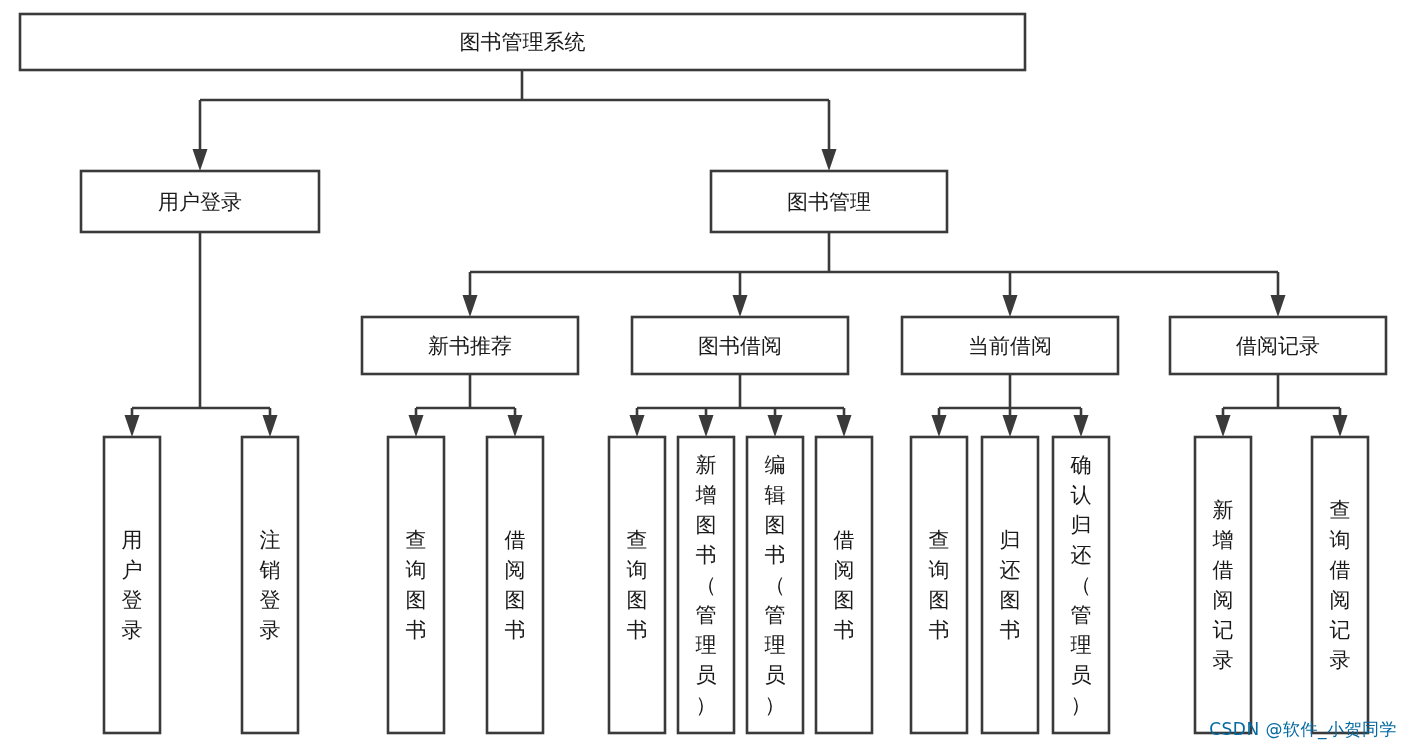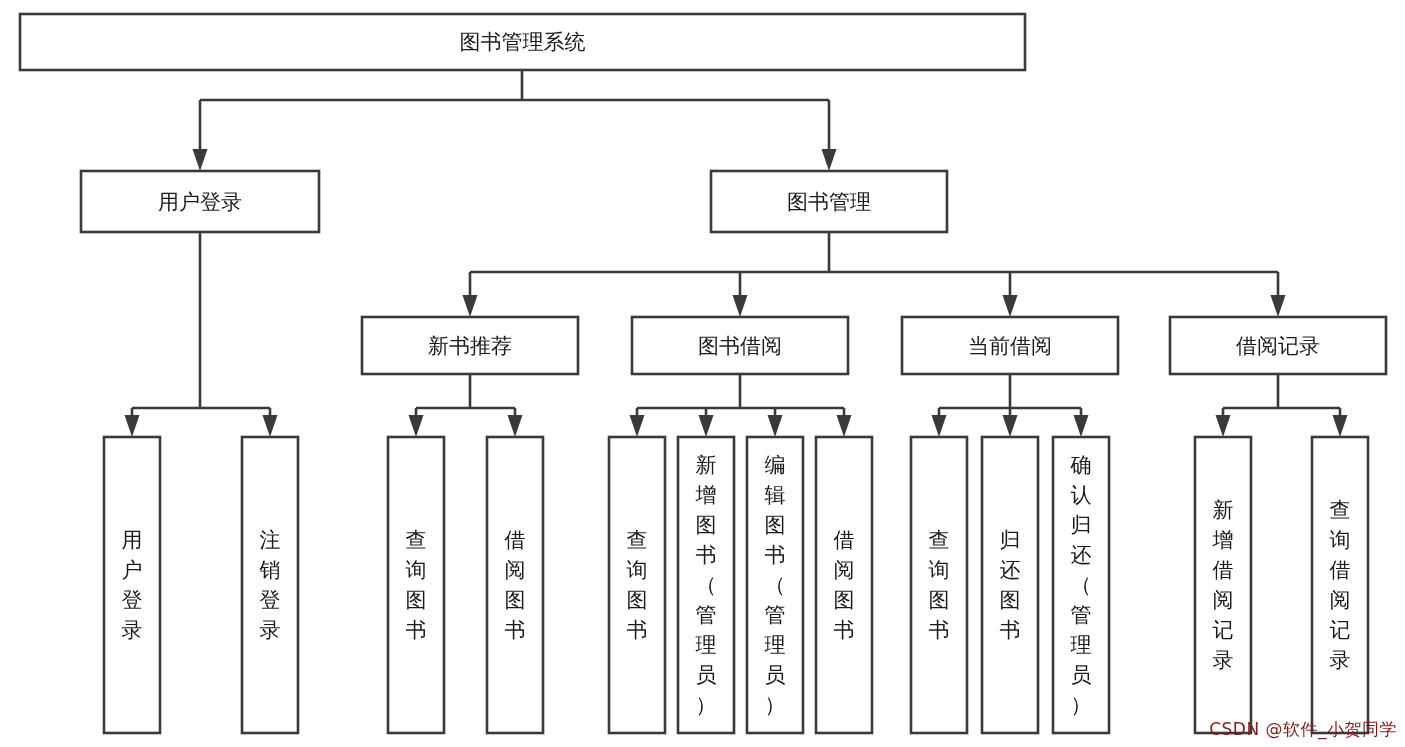--- a/index.html
+++ b/index.html
@@ -54,21 +54,21 @@
     font-family: "DejaVu Sans", "Liberation Sans", sans-serif;
     font-size: 21px;
     text-anchor: middle;
   }
   .watermark-text {
     position: absolute;
     right: 8px;
     bottom: 6px;
     font-family: "DejaVu Sans", "Liberation Sans", sans-serif;
     font-size: 17px;
-    color: #7f1d1d;
+    color: #0369a1;
     white-space: nowrap;
     letter-spacing: 0.5px;
   }
 </style>
 </head>
 <body>
 
 <div id="diagram-root">
   <svg class="diagram-canvas" viewBox="0 0 1405 747" xmlns="http://www.w3.org/2000/svg">
     <g id="connectors-layer">

